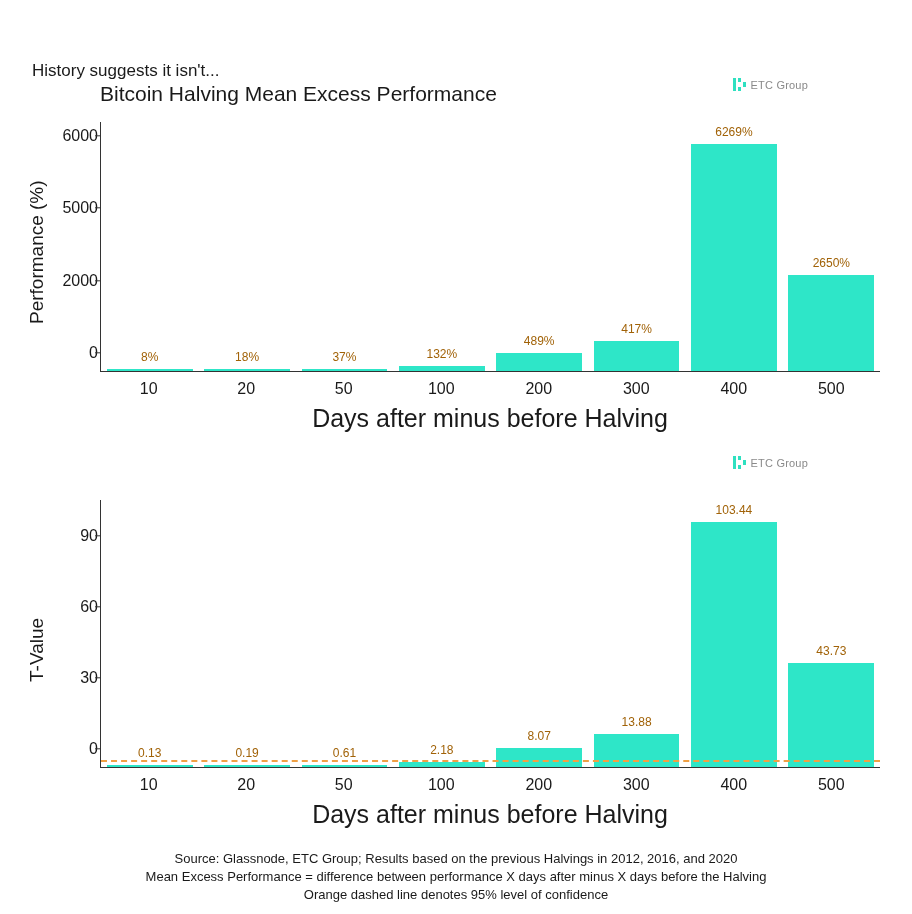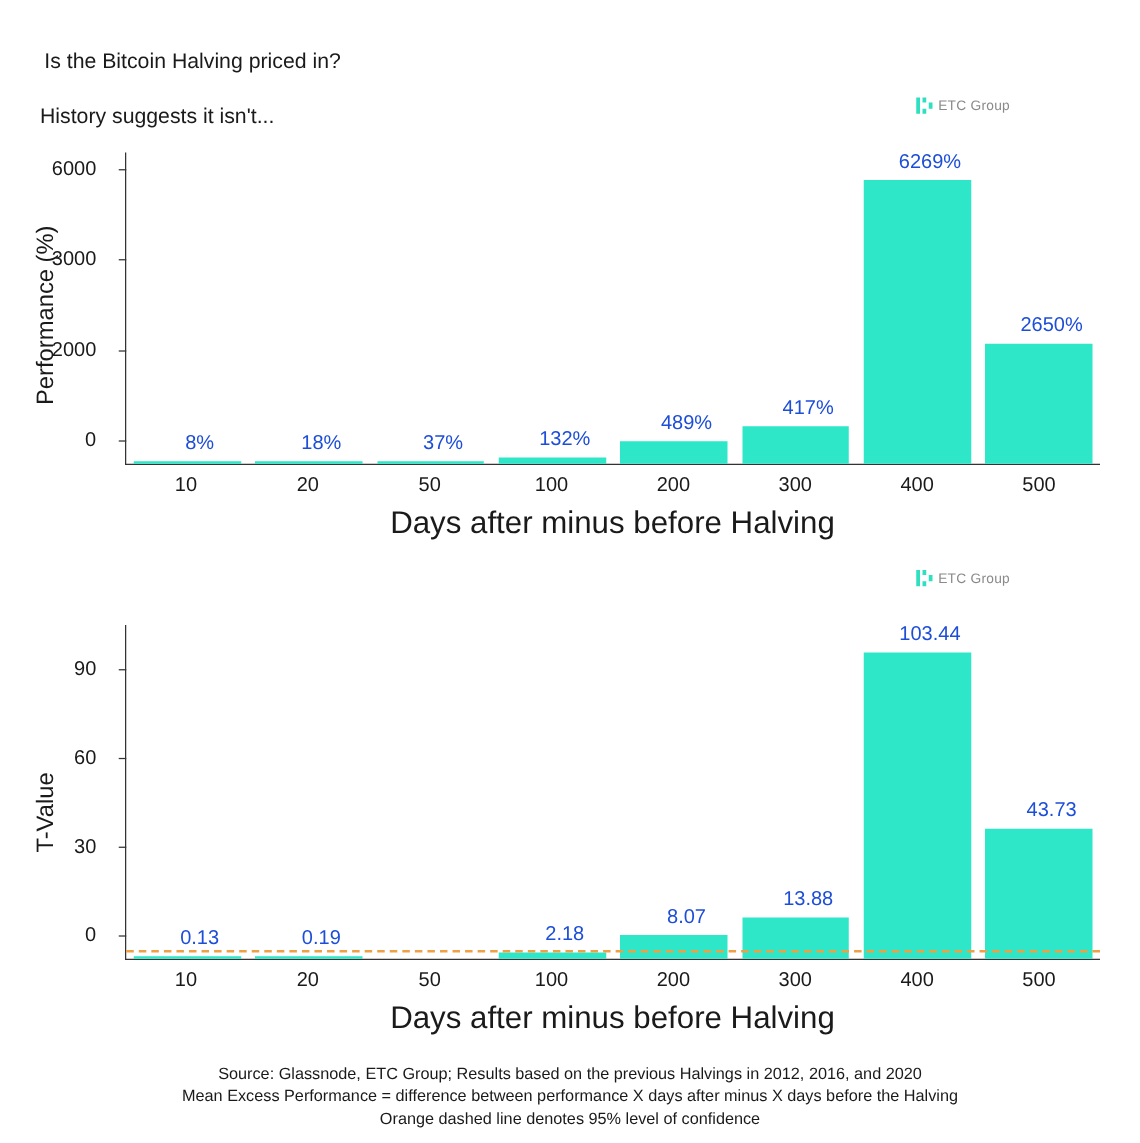--- a/index.html
+++ b/index.html
@@ -90,21 +90,21 @@
     color: #1a1a1a;
     white-space: nowrap;
   }
   #ylabel-top    { left: 26px; top: 250px; }
   #ylabel-bottom { left: 26px; top: 230px; }
 
   .ytick {
     position: absolute;
     right: 100%;
     transform: translateY(-50%);
-    padding-right: 24px;
+    padding-right: 3px;
     font-size: 16px;
     color: #1a1a1a;
     white-space: nowrap;
   }
   .ytick::after {
     content: "";
     position: absolute;
     right: 0;
     top: 50%;
     width: 6px;
@@ -124,25 +124,25 @@
   }
   .bar {
     position: absolute;
     bottom: 0;
     left: 6%;
     width: 88%;
     background: #2ee6c8;
   }
   .bar-label {
     position: absolute;
-    left: 10px;
+    left: 0;
     width: 100%;
     text-align: center;
-    font-size: 16px;
-    color: #1d4ed8;
+    font-size: 12px;
+    color: #a16207;
     white-space: nowrap;
   }
   .xtick {
     position: absolute;
     top: 8px;
     left: 0;
     width: 100%;
     text-align: center;
     font-size: 16px;
     color: #1a1a1a;
@@ -184,25 +184,25 @@
     font-size: 13px;
     line-height: 18px;
     color: #1a1a1a;
   }
   .footnote div { white-space: nowrap; }
 </style>
 </head>
 <body>
 
 <div class="headline">
-  <span>Is the Bitcoin Halving priced in?</span>
   <span class="l2">History suggests it isn't...</span>
 </div>
 
 <div class="panel" id="panel-top">
+  <div class="panel-title">Bitcoin Halving Mean Excess Performance</div>
 
   <div class="brand">
     <span class="brand-mark">
       <i class="b1"></i>
         <i class="b2"></i>
         <i class="b3"></i>
         <i class="b4"></i>
     </span>
     <span class="brand-text">ETC Group</span>
   </div>
@@ -240,21 +240,21 @@
           <div class="bar-label" style="bottom: 232.138px;">6269%</div>
         </div>
         <div class="bar-slot" style="left: 87.5%; width: 12.5%;">
           <div class="bar" style="height: 96.0145px; background: rgb(46, 230, 200);"></div>
           <div class="bar-label" style="bottom: 101.014px;">2650%</div>
         </div>
       </div>
     <div id="yticks-top">
         <div class="ytick" style="bottom: 0px;">0</div>
         <div class="ytick" style="bottom: 72.4638px;">2000</div>
-        <div class="ytick" style="bottom: 144.928px;">3000</div>
+        <div class="ytick" style="bottom: 144.928px;">5000</div>
         <div class="ytick" style="bottom: 217.391px;">6000</div>
       </div>
   </div>
 
   <div class="xticks" id="xticks-top">
       <div class="bar-slot" style="left: 0%; width: 12.5%;">
         <div class="xtick">10</div>
       </div>
       <div class="bar-slot" style="left: 12.5%; width: 12.5%;">
         <div class="xtick">20</div>
@@ -298,20 +298,24 @@
   <div class="plot" id="plot-bottom">
     <div class="bars" id="bars-bottom">
         <div class="bar-slot" style="left: 0%; width: 12.5%;">
           <div class="bar" style="height: 2px; background: rgb(46, 230, 200);"></div>
           <div class="bar-label" style="bottom: 7px;">0.13</div>
         </div>
         <div class="bar-slot" style="left: 12.5%; width: 12.5%;">
           <div class="bar" style="height: 2px; background: rgb(46, 230, 200);"></div>
           <div class="bar-label" style="bottom: 7px;">0.19</div>
         </div>
+        <div class="bar-slot" style="left: 25%; width: 12.5%;">
+          <div class="bar" style="height: 2px; background: rgb(46, 230, 200);"></div>
+          <div class="bar-label" style="bottom: 7px;">0.61</div>
+        </div>
         <div class="bar-slot" style="left: 37.5%; width: 12.5%;">
           <div class="bar" style="height: 5.17027px; background: rgb(46, 230, 200);"></div>
           <div class="bar-label" style="bottom: 10.1703px;">2.18</div>
         </div>
         <div class="bar-slot" style="left: 50%; width: 12.5%;">
           <div class="bar" style="height: 19.1395px; background: rgb(46, 230, 200);"></div>
           <div class="bar-label" style="bottom: 24.1395px;">8.07</div>
         </div>
         <div class="bar-slot" style="left: 62.5%; width: 12.5%;">
           <div class="bar" style="height: 32.9189px; background: rgb(46, 230, 200);"></div>

